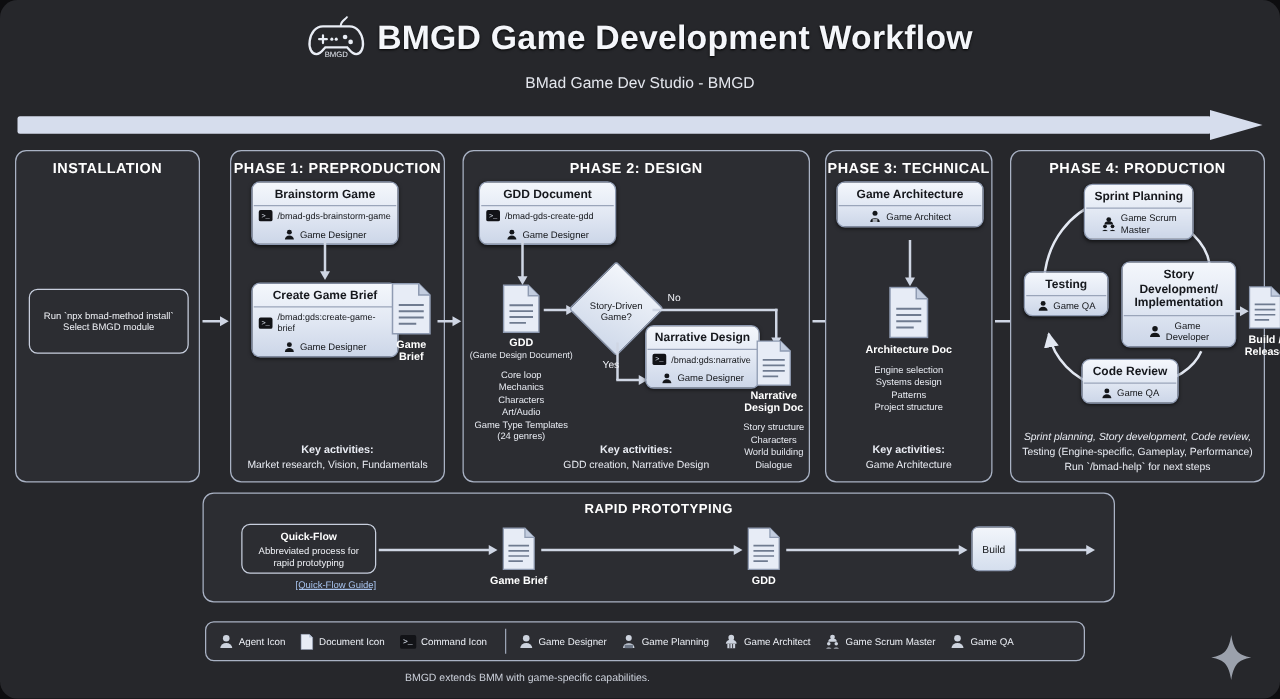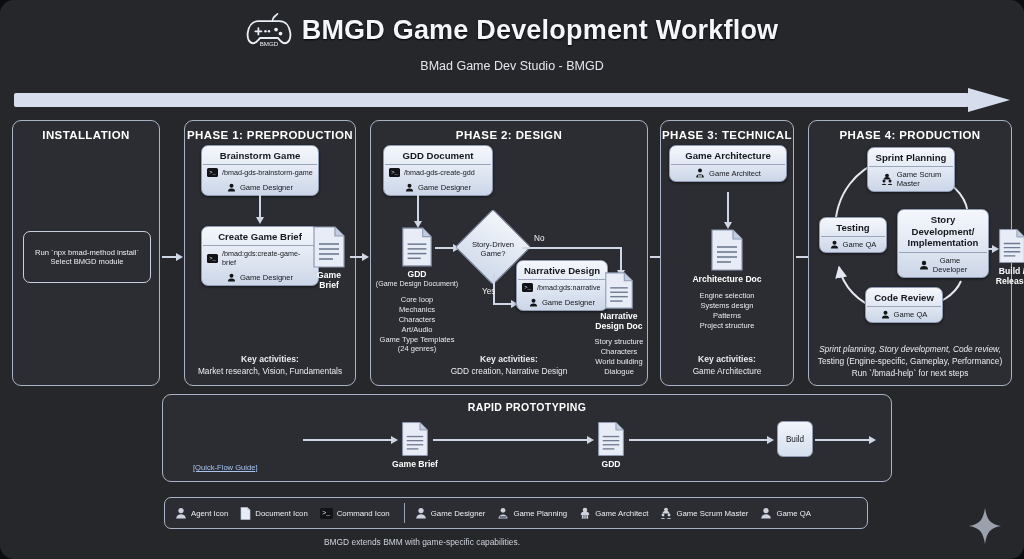--- a/index.html
+++ b/index.html
@@ -132,21 +132,21 @@
     font-size: 10.5px; font-weight: bold; color: #fff; letter-spacing: .4px;
   }
   .qf-box {
     position: absolute; left: 30px; top: 24px; width: 108px; height: 40px;
     border: 1.4px solid #c7cedd; border-radius: 7px; background: #2c2d32;
     text-align: center; padding-top: 4px;
   }
   .qf-title { font-size: 8.4px; font-weight: bold; color: #fff; }
   .qf-sub { font-size: 7.6px; color: #eef0f5; line-height: 1.3; margin-top: 2px; }
   .qf-link {
-    position: absolute; left: 30px; top: 68px; width: 108px; text-align: left;
+    position: absolute; left: 30px; top: 68px; width: 108px; text-align: right;
     font-size: 7.6px; color: #a8c4ef; 
   }
 
   
   .legend {
     position: absolute; left: 164px; top: 497px; width: 704px; height: 32px;
     border: 1.3px solid #a9b2c4; border-radius: 7px; background: #2c2d32;
     display: flex; align-items: center; padding: 0 10px; gap: 0px;
   }
   .lg-item { display: flex; align-items: center; gap: 4px; font-size: 7.8px; color: #eceff5; margin-right: 12px; }
@@ -530,20 +530,27 @@
       <div class="doc-label" style="top:38px;">
         <span>Build /</span><br>
         <span>Release</span>
       </div>
     </div>
   </div>
 
   <div class="rapid">
     <div class="rapid-title">RAPID PROTOTYPING</div>
 
+    <div class="qf-box">
+      <div class="qf-title">Quick-Flow</div>
+      <div class="qf-sub">
+        <span>Abbreviated process for</span><br>
+        <span>rapid prototyping</span>
+      </div>
+    </div>
     <a class="qf-link" href="#">[Quick-Flow Guide]</a>
 
     <div class="hline" style="left:140px;top:44px;width:92px;"></div>
     <div class="ar-r" style="left:228px;top:40.5px;"></div>
 
     <div class="doc" style="left:238px;top:26px;">
       <svg width="28" height="36" viewBox="0 0 34 42">
         <path d="M2 1 h21 l9 9 v31 h-30z" fill="#e7ecf6" stroke="#8f9bb2" stroke-width="1.2"></path>
         <path d="M23 1 v9 h9" fill="#c3cddf" stroke="#8f9bb2" stroke-width="1.2"></path>
         <g stroke="#6f7b90" stroke-width="1.6">

